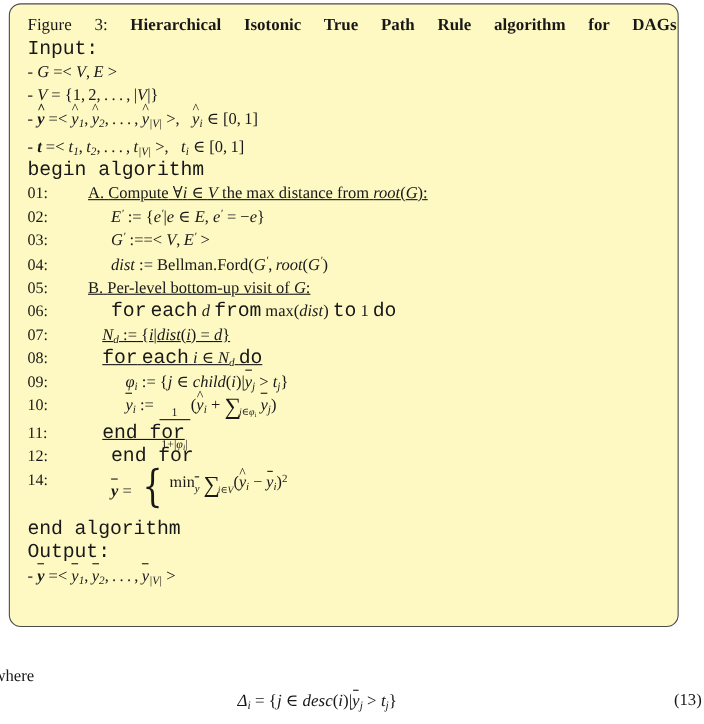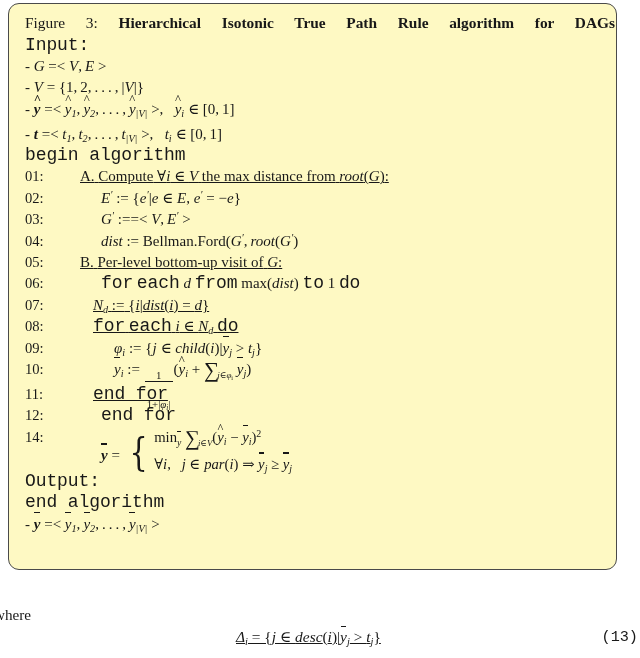--- a/index.html
+++ b/index.html
@@ -185,31 +185,29 @@
   }
   #equation-row {
     position: absolute;
     left: 0;
     top: 628px;
     width: 640px;
     height: 26px;
   }
   #equation-body {
     position: absolute;
-    left: 236px;
+    left: 216px;
     top: 0;
     font-size: 15.4px;
-    text-decoration: underline;
   }
   #equation-number {
     position: absolute;
     right: 2px;
     top: 0;
     font-size: 15.2px;
-    font-family: Liberation Mono, monospace;
   }
 </style>
 </head>
 <body>
 
 <div id="figure-box">
   <div id="figure-inner">
 
     <div class="caption">
       <span class="line1">
@@ -315,34 +313,33 @@
 
 
       <div class="row cases">
         <span class="lineno">14:</span>
         <span class="ind3">
           <span class="cases-wrap">
             <span style="display:inline-block;padding-top:10px;"><span class="mb ov"><span class="bar"></span>y</span>&nbsp;=</span>
             <span class="brace">{</span>
             <span class="cases-rows">
               <span><span class="mr">min</span><span class="sublim"><span class="mi ov"><span class="bar"></span>y</span></span>&nbsp;<span class="bigop">∑</span><span class="oplim"><span class="mi">i</span>∈<span class="mi">V</span></span>(<span class="mi ov"><span class="hat">^</span>y</span><sub class="mi">i</sub>&nbsp;−&nbsp;<span class="mi ov"><span class="bar"></span>y</span><sub class="mi">i</sub>)<sup>2</sup></span>
-              <span>∀<span class="mi">i</span>,&nbsp;&nbsp;&nbsp;<span class="mi">j</span>&nbsp;∈&nbsp;<span class="mi">par</span>(<span class="mi">i</span>)&nbsp;⇒&nbsp;<span class="mi ov"><span class="bar"></span>y</span><sub class="mi">j</sub>&nbsp;≥&nbsp;<span class="mi ov"><span class="bar"></span>y</span><sub class="mi">j</sub></span>
             </span>
           </span>
         </span>
       </div>
 
       <div class="row">
         <span class="nolineno"></span>
+        <span class="tt">end algorithm</span>
+      </div>
+
+      <div class="row">
+        <span class="nolineno"></span>
         <span class="tt">Output:</span>
-      </div>
-
-      <div class="row">
-        <span class="nolineno"></span>
-        <span class="tt">end algorithm</span>
       </div>
 
       <div class="row tall">
         <span class="nolineno"></span>
         <span>-&nbsp;<span class="mb ov"><span class="bar"></span>y</span>&nbsp;=&lt;&nbsp;<span class="mi ov"><span class="bar"></span>y</span><sub class="mi">1</sub>, <span class="mi ov"><span class="bar"></span>y</span><sub class="mi">2</sub>, . . . , <span class="mi ov"><span class="bar"></span>y</span><sub class="mi">|V|</sub>&nbsp;&gt;</span>
       </div>
 
     </div>
   </div>
 </div>

